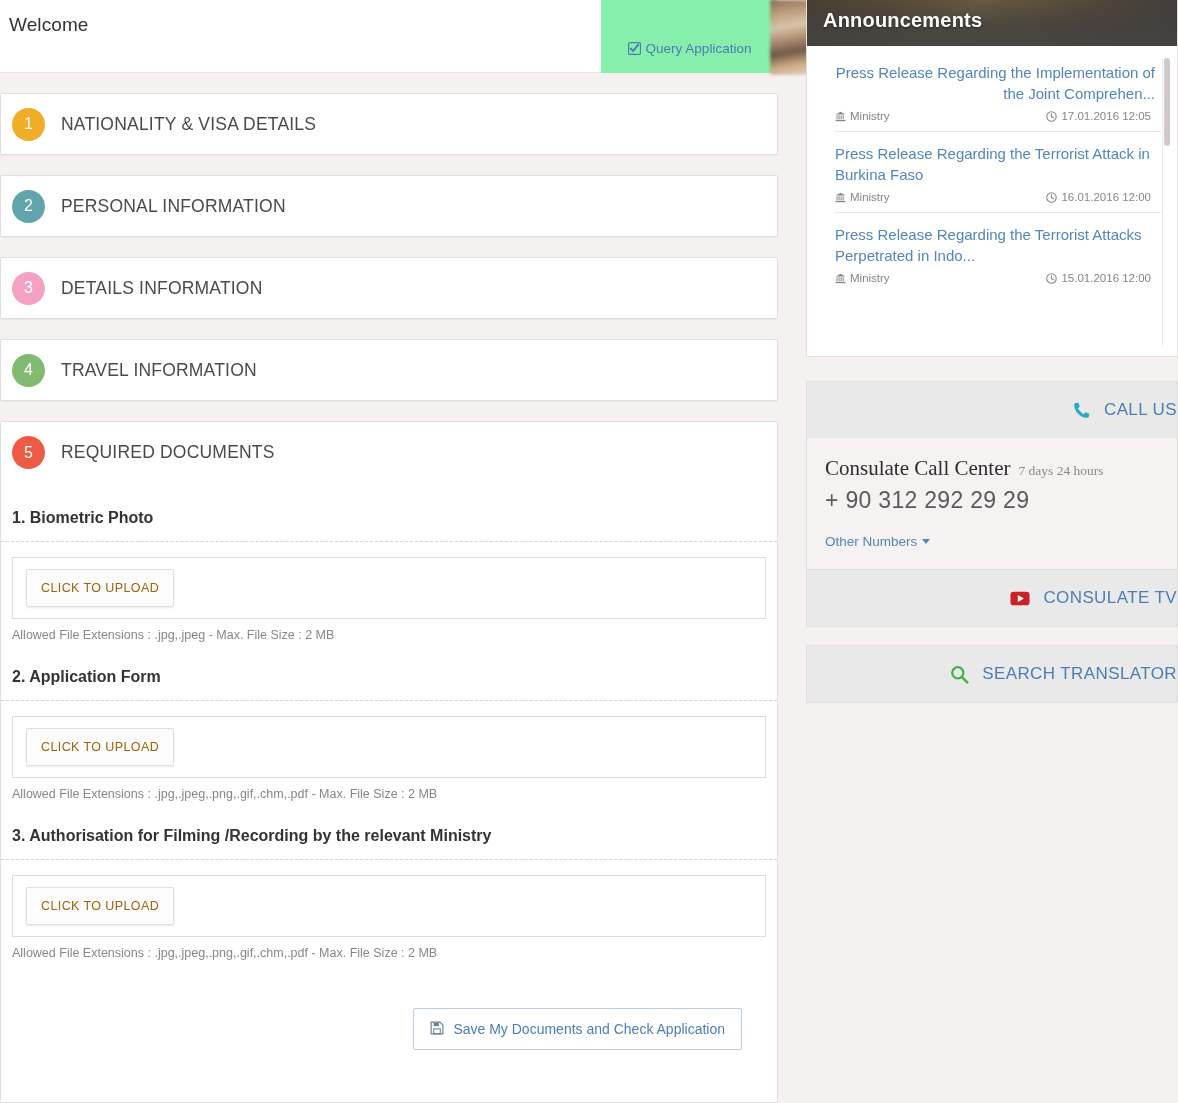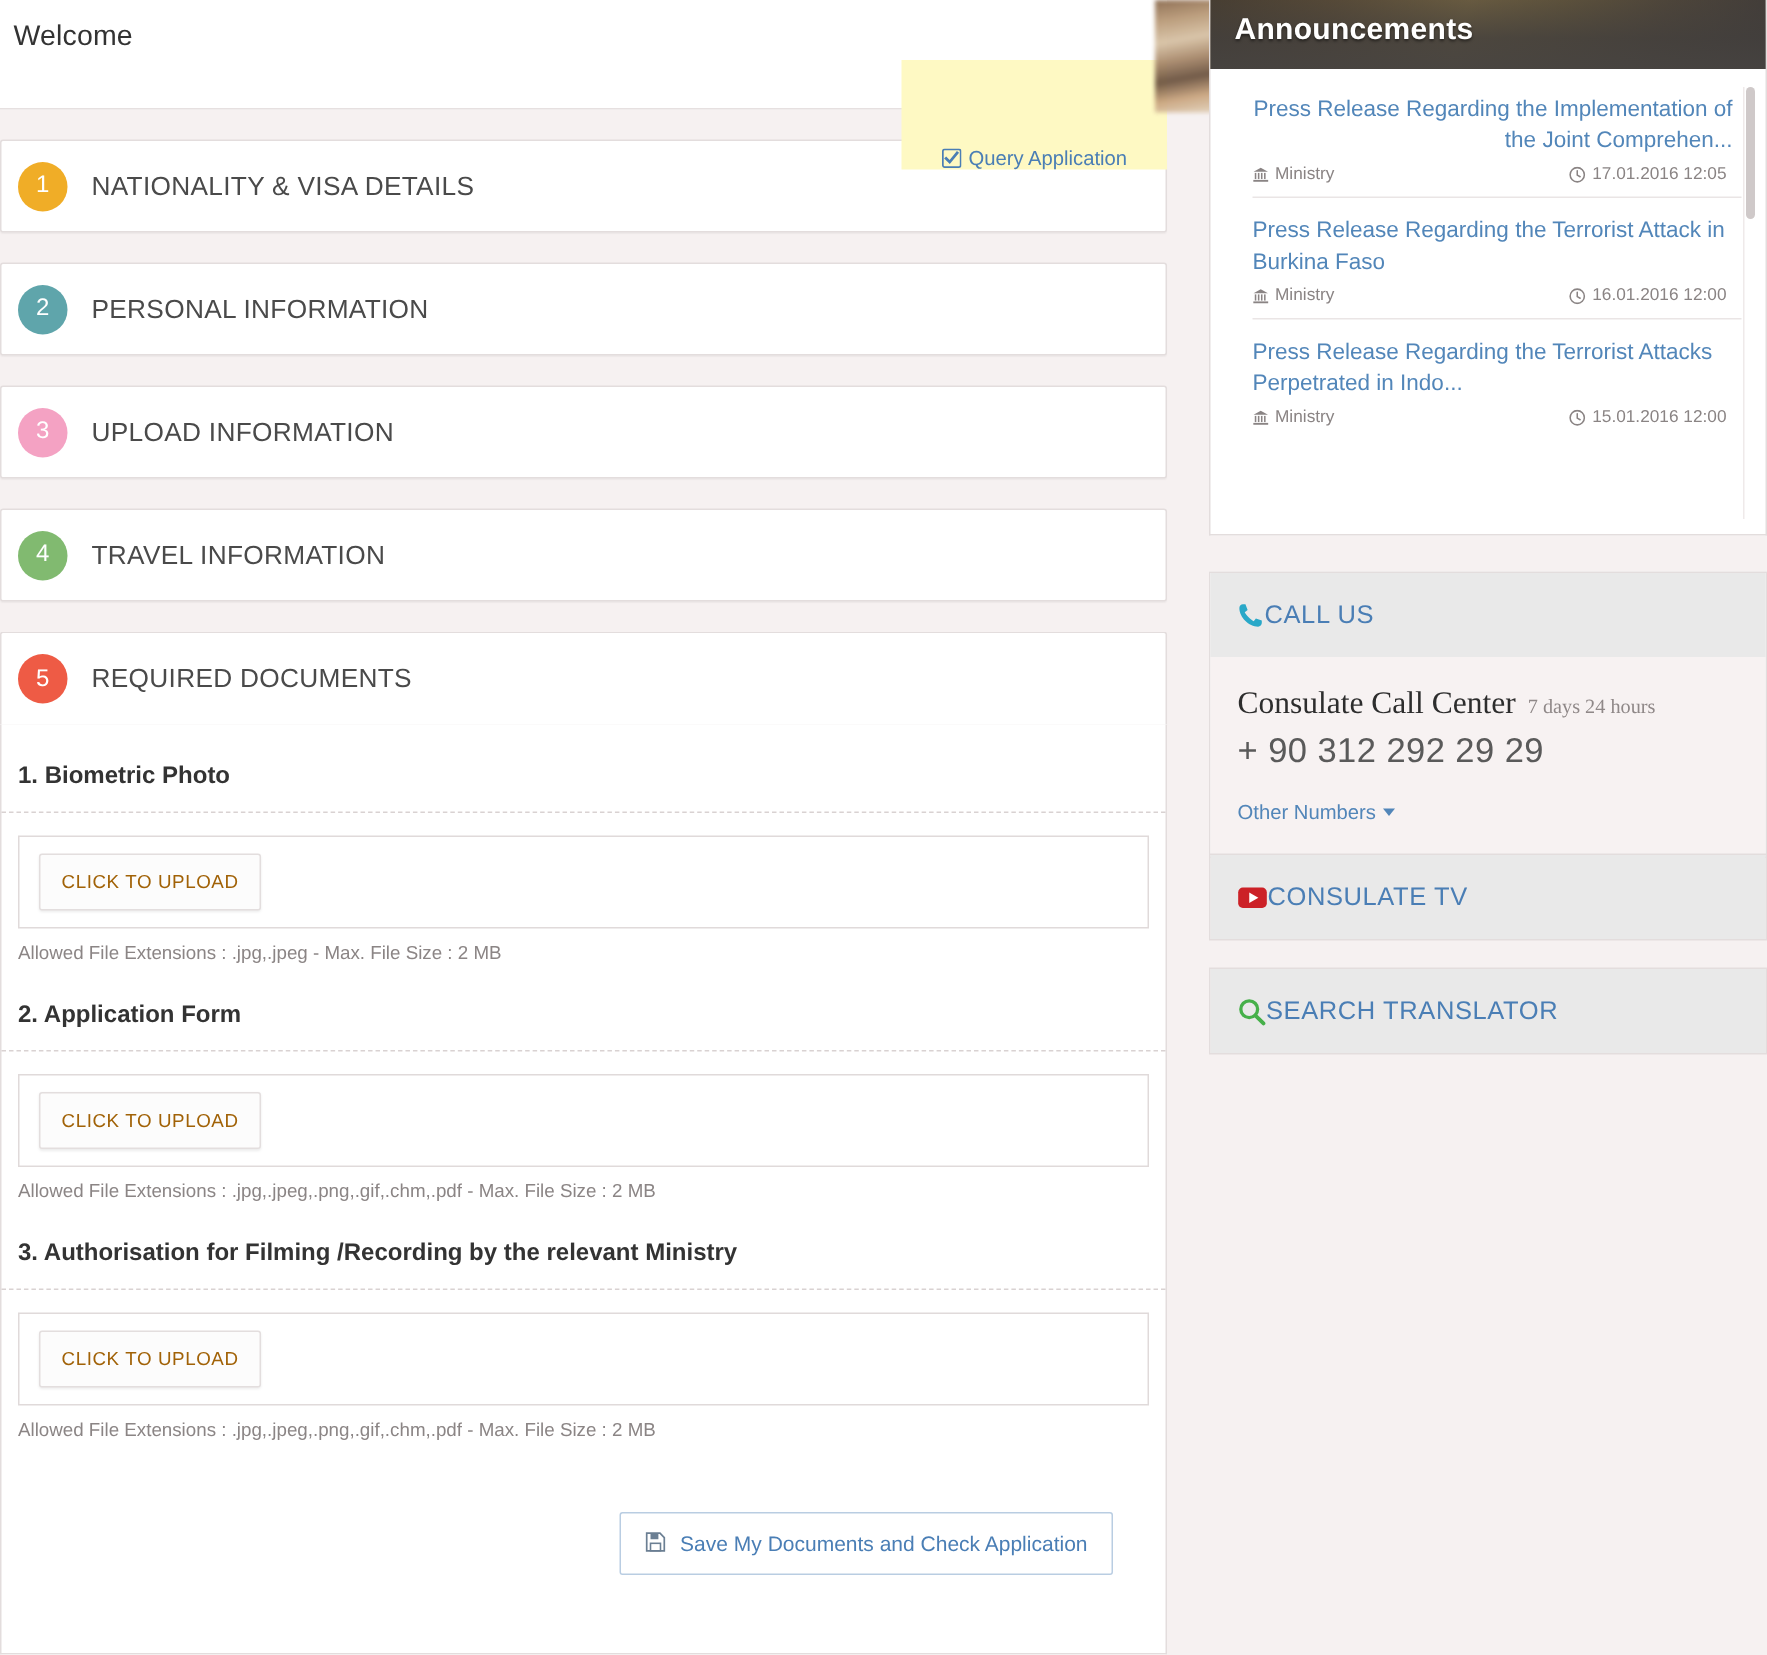--- a/index.html
+++ b/index.html
@@ -40,27 +40,26 @@
     font-size: 19px;
     color: #333333;
     font-weight: 400;
     letter-spacing: 0.1px;
   }
   .query-tab {
     position: absolute;
     right: 0; top: 0;
     width: 177px;
     height: 73px;
-    background: #fef9c3;
-    display: flex;
-    align-items: flex-end;
+    background: #86efac;
+    display: flex;
+    align-items: center;
     justify-content: center;
     padding-top: 23px;
     cursor: pointer;
-    margin-top: 40px;
   }
   .query-tab-inner {
     display: flex;
     align-items: center;
     gap: 5px;
     font-size: 13.5px;
     color: #4a7eb5;
   }
   .chk-icon {
     display: inline-block;
@@ -266,21 +265,23 @@
     width: 372px;
     background: #ffffff;
     border: 1px solid #e3dddd;
   }
   .side-head {
     height: 56px;
     background: #e9e9e9;
     display: flex;
     align-items: center;
     padding-left: 18px;
-    cursor: pointer;
+    gap: 13px;
+    cursor: pointer;
+    justify-content: flex-end;
   }
   .side-head-label {
     font-size: 17px;
     color: #4a7eb5;
     letter-spacing: 0.4px;
   }
   .side-head svg { display: block; flex:0 0 auto; }
 
   .callus-body {
     background: #f7f2f2;
@@ -367,21 +368,21 @@
         <span class="acc-label">NATIONALITY &amp; VISA DETAILS</span>
       </div>
 
       <div class="acc-item">
         <span class="step-badge" style="background:#5fa5ab">2</span>
         <span class="acc-label">PERSONAL INFORMATION</span>
       </div>
 
       <div class="acc-item">
         <span class="step-badge" style="background:#f4a2c3">3</span>
-        <span class="acc-label">UPLOAD INFORMATION</span>
+        <span class="acc-label">DETAILS INFORMATION</span>
       </div>
 
       <div class="acc-item">
         <span class="step-badge" style="background:#81ba70">4</span>
         <span class="acc-label">TRAVEL INFORMATION</span>
       </div>
 
       <div class="acc-item last">
         <span class="step-badge" style="background:#ee5b45">5</span>
         <span class="acc-label">REQUIRED DOCUMENTS</span>

